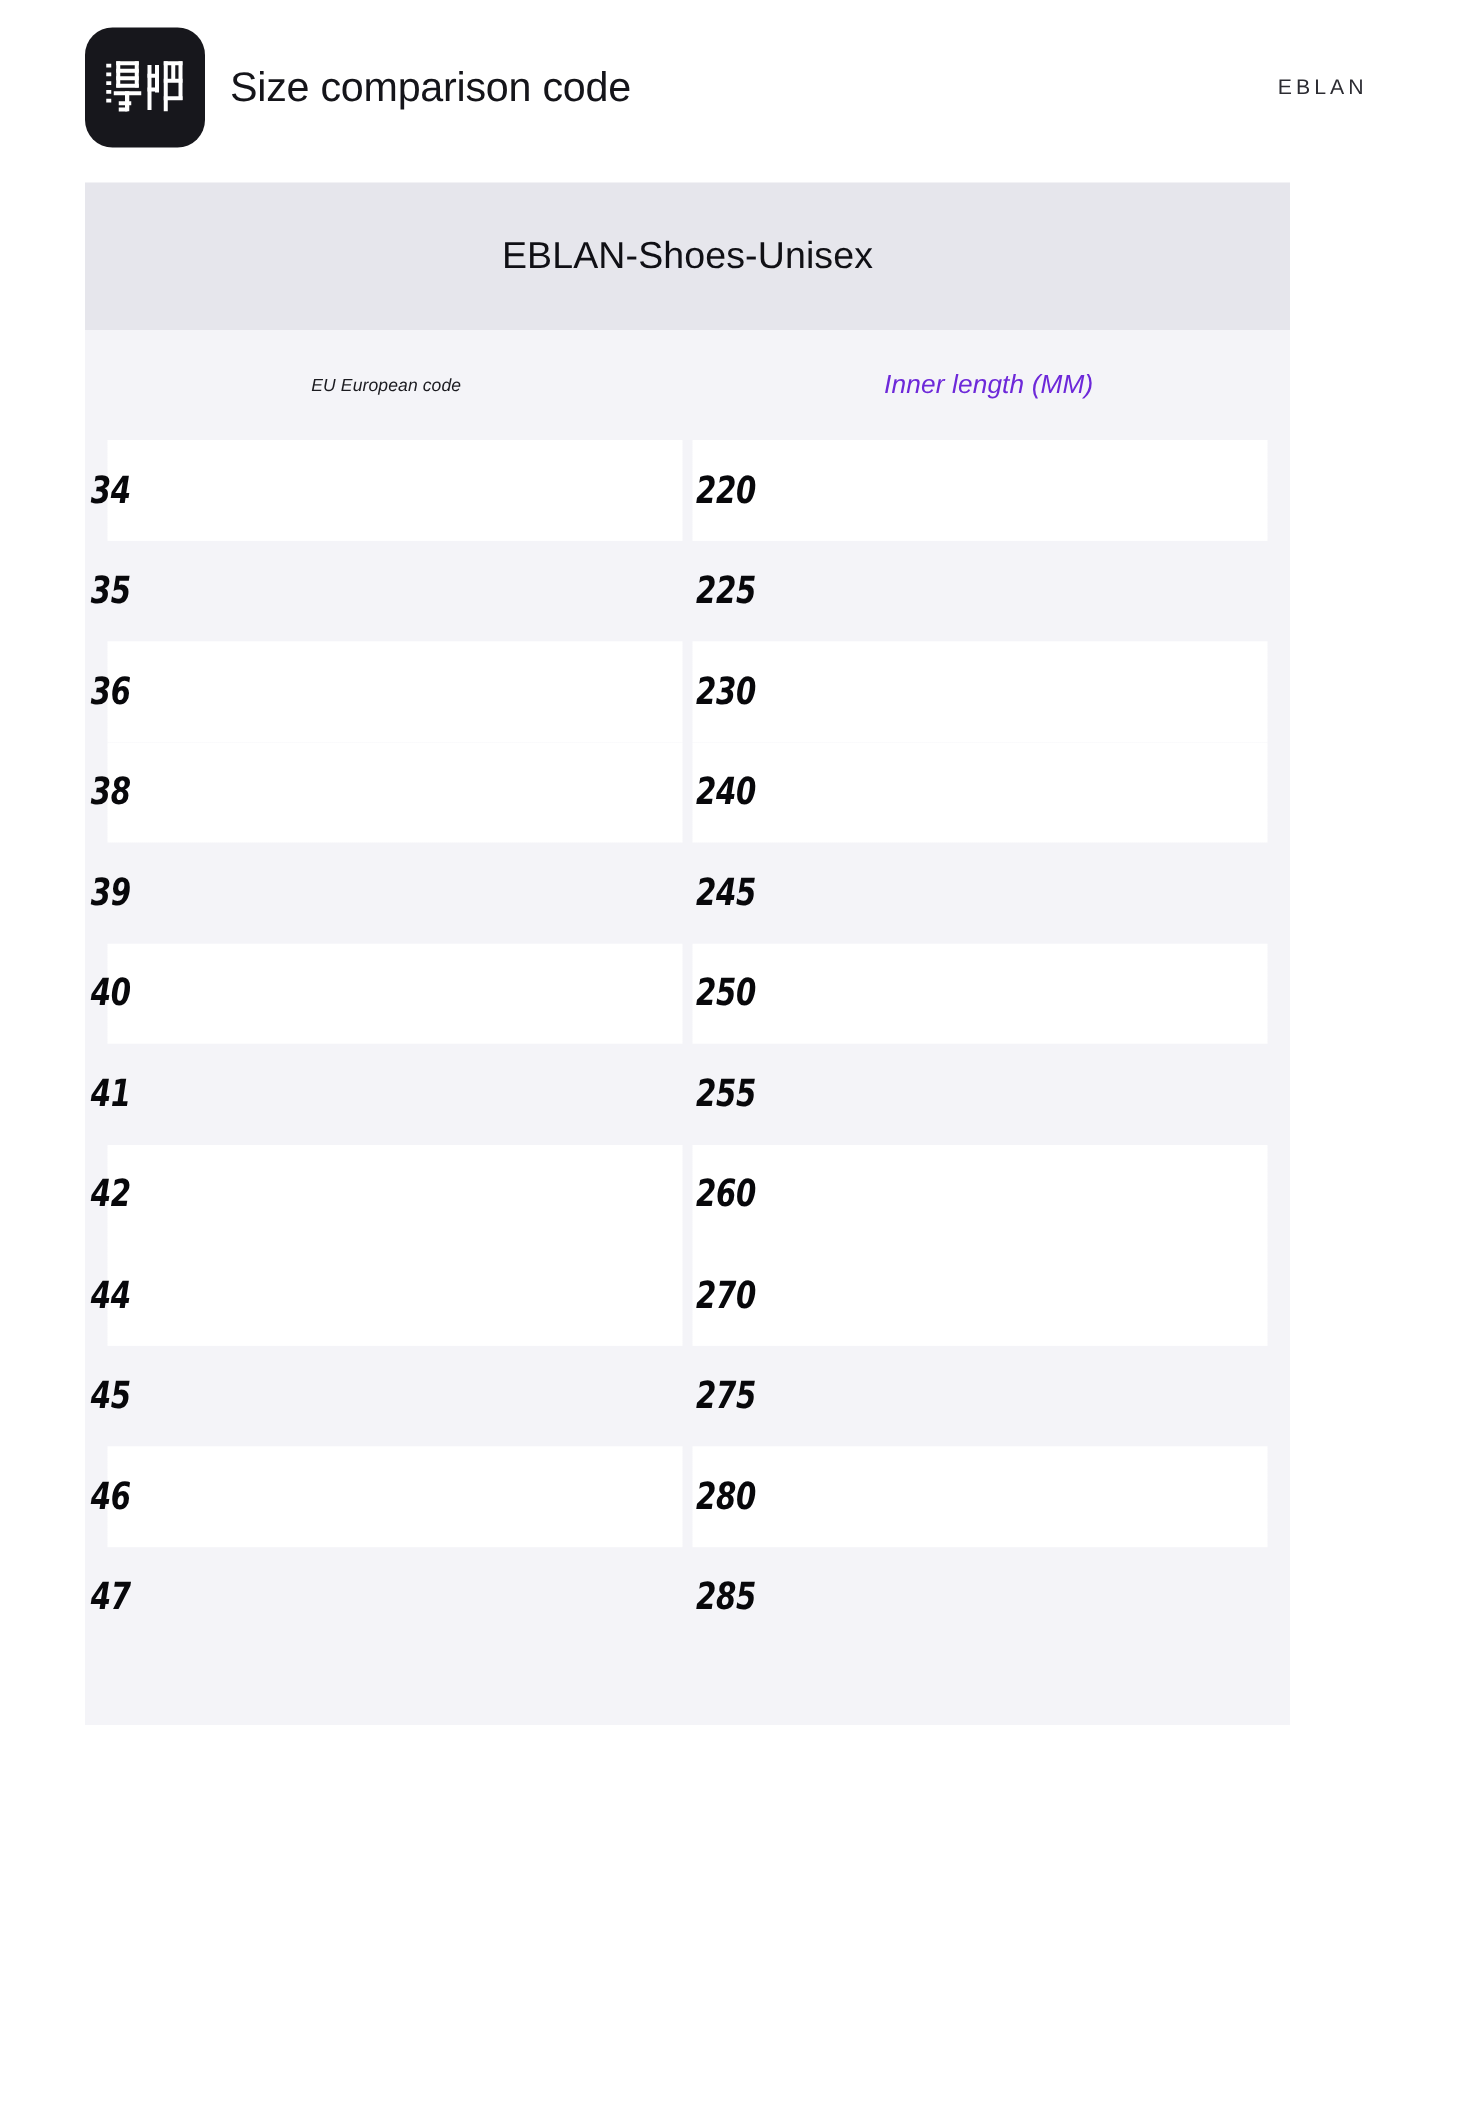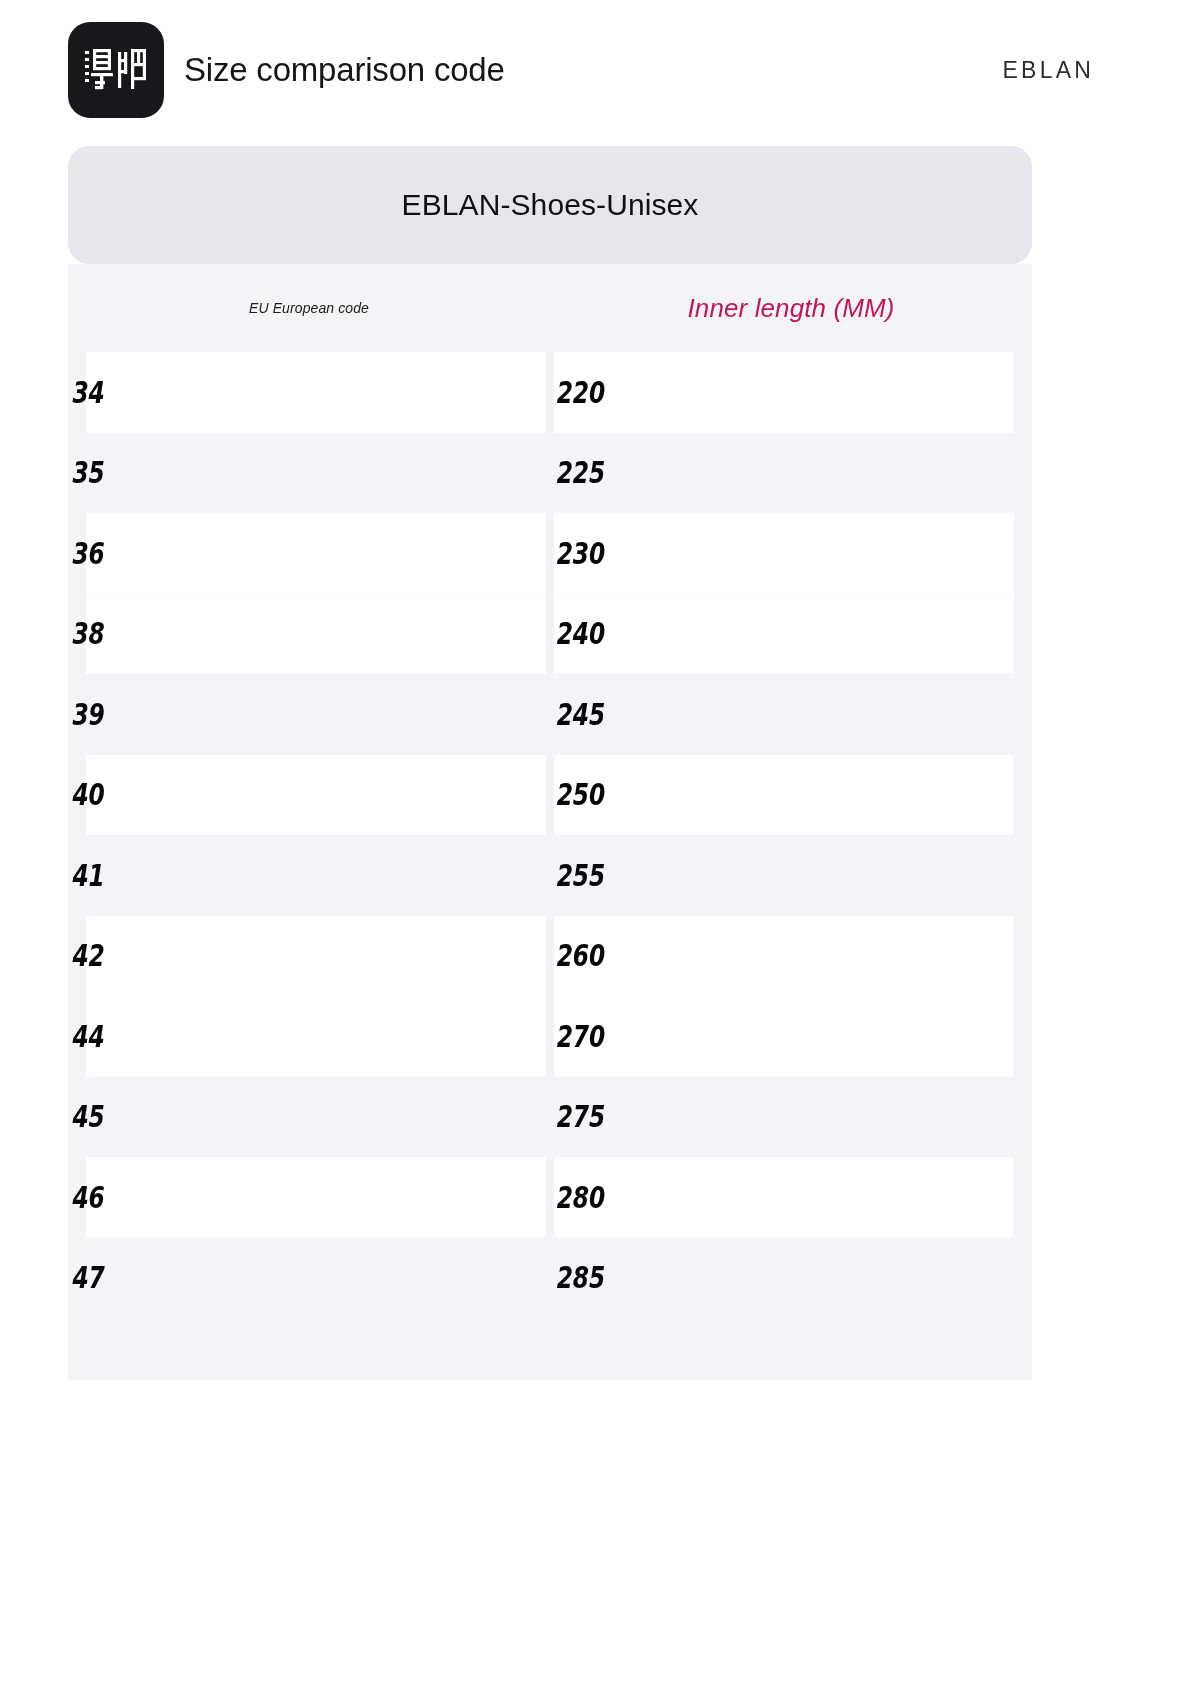--- a/index.html
+++ b/index.html
@@ -51,40 +51,39 @@
     letter-spacing: -0.2px;
     color: #15151a;
     white-space: nowrap;
   }
 
   .brand-mark {
     position: absolute;
     right: 90px;
     top: 50%;
     transform: translateY(-50%);
-    font-size: 23px;
+    font-size: 17px;
     font-weight: 300;
     letter-spacing: 3.2px;
     color: #2c2c32;
     white-space: nowrap;
   }
 
   
   .chart-card {
     margin: 6px 68px 0 68px;
     width: 964px;
   }
 
   .chart-heading {
     background: #e6e6ec;
     height: 118px;
     display: flex;
     align-items: center;
     justify-content: center;
-    border-radius: 21px;
   }
 
   .chart-heading-text {
     font-size: 30px;
     font-weight: 400;
     color: #101015;
     letter-spacing: 0.1px;
   }
 
   .table-wrap {
@@ -110,22 +109,22 @@
     padding: 0;
   }
 
   .th-small {
     font-size: 14px;
     color: #1b1b20;
     letter-spacing: 0.1px;
   }
 
   .th-large {
-    font-size: 26px;
-    color: #be185d;
+    font-size: 21px;
+    color: #6d28d9;
     letter-spacing: 0.1px;
   }
 
   .size-table tbody tr { height: 80.5px; }
 
   .size-table tbody td {
     text-align: left;
     vertical-align: middle;
     font-size: 30px;
     font-weight: 700;

